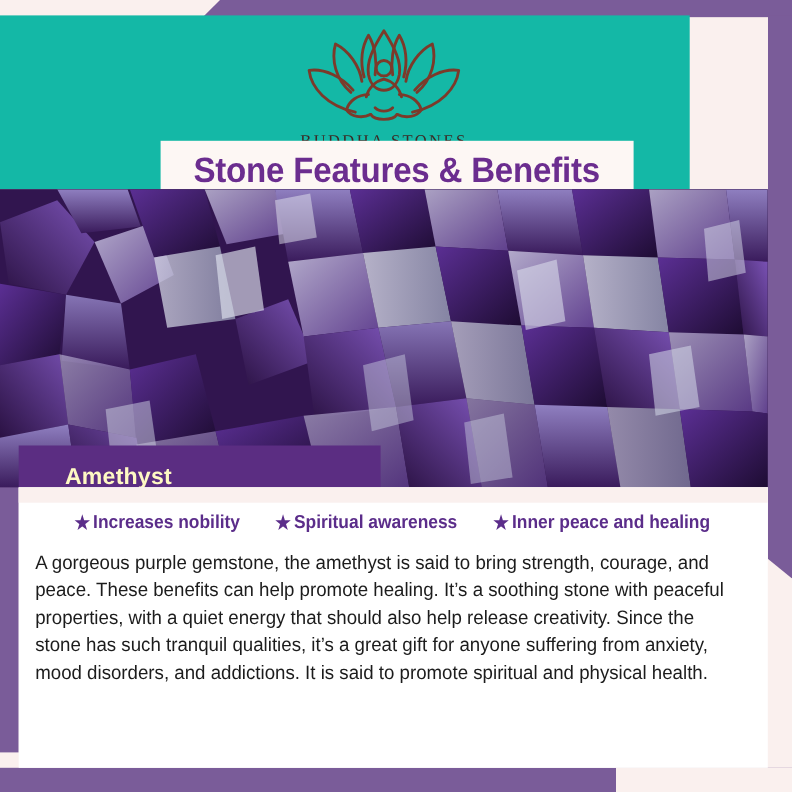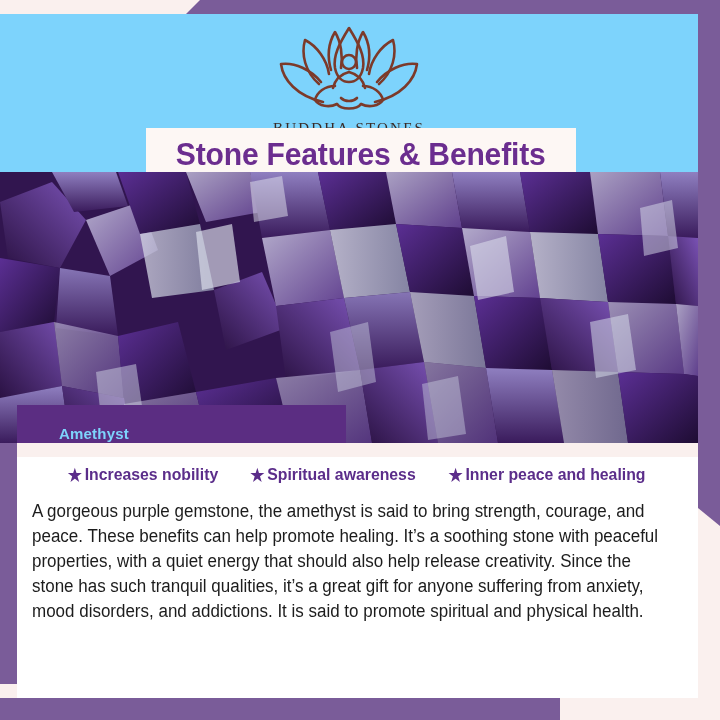--- a/index.html
+++ b/index.html
@@ -64,23 +64,23 @@
     width: 160px;
     height: 22px;
     background: #faf0ee;
   }
 
   
   .header {
     position: absolute;
     top: 14px;
     left: 0;
-    width: 698px;
+    width: 627px;
     height: 158px;
-    background: #7dd3fc;
+    background: #14b8a6;
   }
 
   .logo-wrap {
     position: absolute;
     top: 8px;
     left: 0;
     width: 698px;
     text-align: center;
   }
   .logo-mark {
@@ -135,24 +135,24 @@
     left: 17px;
     top: 405px;
     width: 329px;
     height: 38px;
     background: #5b2d82;
     display: flex;
     align-items: center;
   }
   .stone-name {
     margin-left: 42px;
-    color: #7dd3fc;
+    color: #fef9c3;
     font-family: "Liberation Sans", sans-serif;
     font-weight: bold;
-    font-size: 15px;
+    font-size: 21px;
     letter-spacing: 0.2px;
     margin-top: 19px;
   }
 
   
   .content {
     position: absolute;
     left: 17px;
     top: 443px;
     width: 681px;

